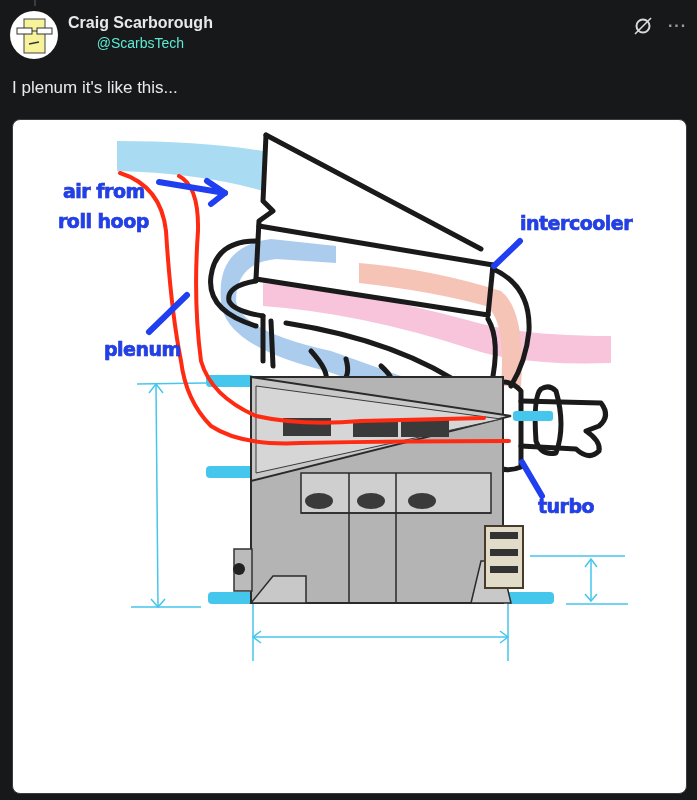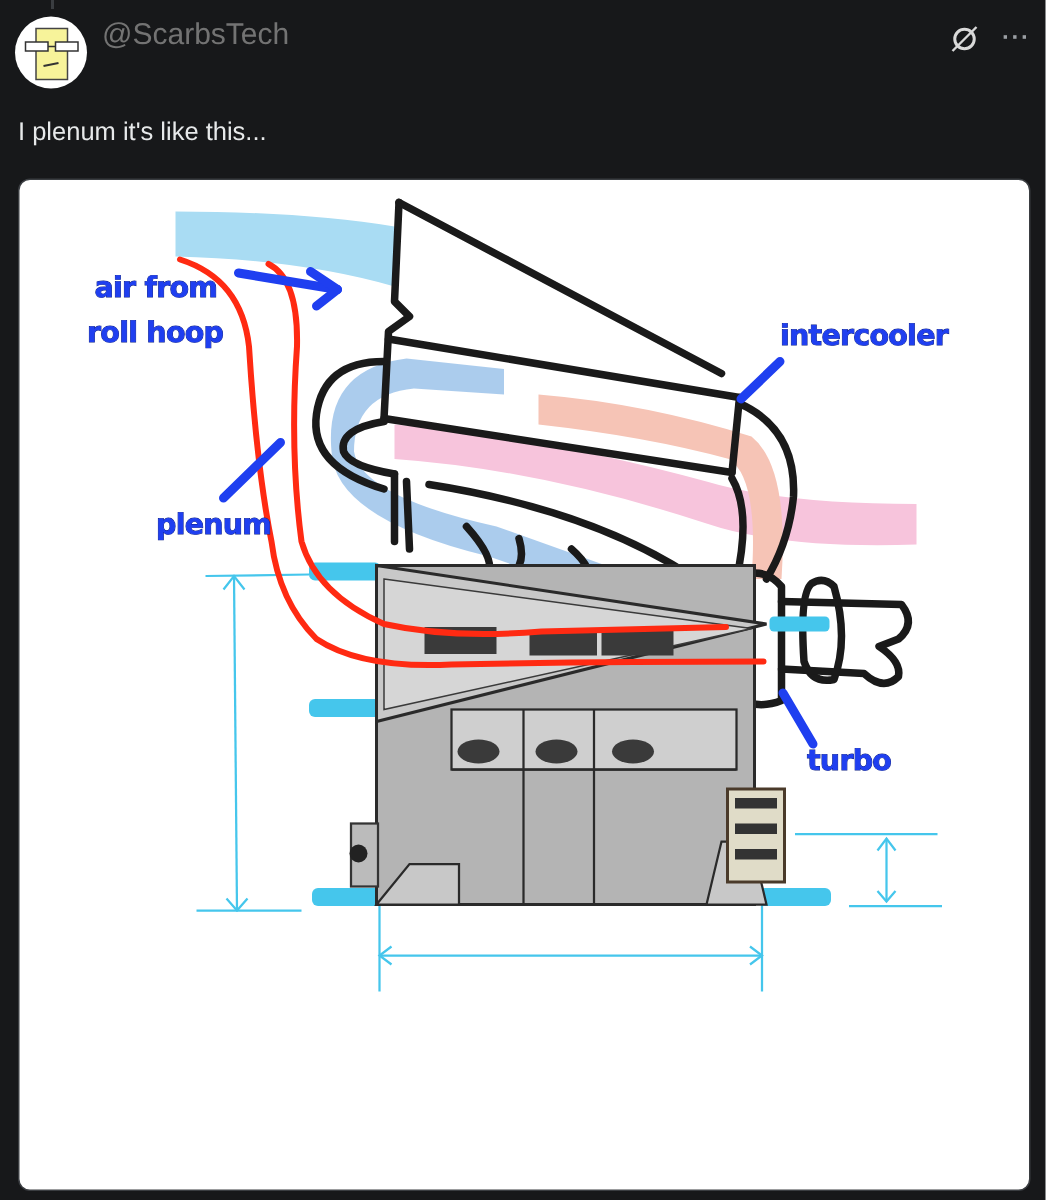--- a/index.html
+++ b/index.html
@@ -2,21 +2,21 @@
 <html><head>
 <meta charset="utf-8">
 <style>
   html, body { margin:0; padding:0; }
   body { width:697px; height:800px; background:#17181a; overflow:hidden; font-family:"Liberation Sans", sans-serif; color:#e7e9ea; position:relative; }
   .thread-line { position:absolute; left:34px; top:0; width:2px; height:6px; background:#3a3d41; }
   .post-header { position:absolute; left:10px; top:11px; right:10px; height:50px; }
   .avatar { position:absolute; left:0; top:0; width:48px; height:48px; border-radius:50%; background:#fff; overflow:hidden; }
   .name-block { position:absolute; left:58px; top:2px; }
   .display-name { font-weight:bold; font-size:16px; color:#e7e9ea; line-height:20px; }
-  .handle { font-size:20px; color:#737373; line-height:20px; }
+  .handle { font-size:14px; color:#5eead4; line-height:20px;text-align:center; }
   .header-actions { position:absolute; right:0; top:4px; display:flex; align-items:center; gap:14px; }
   .grok-icon { width:22px; height:22px; }
   .more-icon { color:#9a9ea3; font-size:16px; letter-spacing:1px; line-height:16px; font-weight:bold; }
   .post-text { position:absolute; left:12px; top:78px; font-size:17px; color:#e7e9ea; }
   .media { position:absolute; left:12px; top:119px; width:675px; height:675px; background:#fff; border-radius:8px; overflow:hidden; border:1px solid #3a3d41; box-sizing:border-box; }
   .media svg { display:block; }
   .lbl { font-family:"DejaVu Sans", sans-serif; font-weight:bold; font-size:19px; fill:#1f3ff0; stroke:#0b1d80; stroke-width:0.6px; paint-order:stroke; letter-spacing:-0.5px; }
 </style>
 </head>
 <body>
@@ -27,20 +27,21 @@
   <div class="avatar">
     <svg width="48" height="48" viewBox="0 0 48 48">
       <rect x="14" y="8" width="21" height="34" fill="#f7f39a" stroke="#444" stroke-width="1"></rect>
       <rect x="7" y="17" width="15" height="6" fill="#fff" stroke="#333" stroke-width="1"></rect>
       <rect x="27" y="17" width="15" height="6" fill="#fff" stroke="#333" stroke-width="1"></rect>
       <line x1="22" y1="20" x2="27" y2="20" stroke="#333" stroke-width="1"></line>
       <line x1="19" y1="33" x2="29" y2="31" stroke="#333" stroke-width="1.3"></line>
     </svg>
   </div>
   <div class="name-block">
+    <div class="display-name">Craig Scarborough</div>
     <div class="handle">@ScarbsTech</div>
   </div>
   <div class="header-actions">
     <svg class="grok-icon" viewBox="0 0 22 22">
       <circle cx="11" cy="11" r="6.5" fill="none" stroke="#d9d9d9" stroke-width="2"></circle>
       <line x1="3" y1="19" x2="19" y2="3" stroke="#d9d9d9" stroke-width="1.6"></line>
     </svg>
     <span class="more-icon">···</span>
   </div>
 </div>

